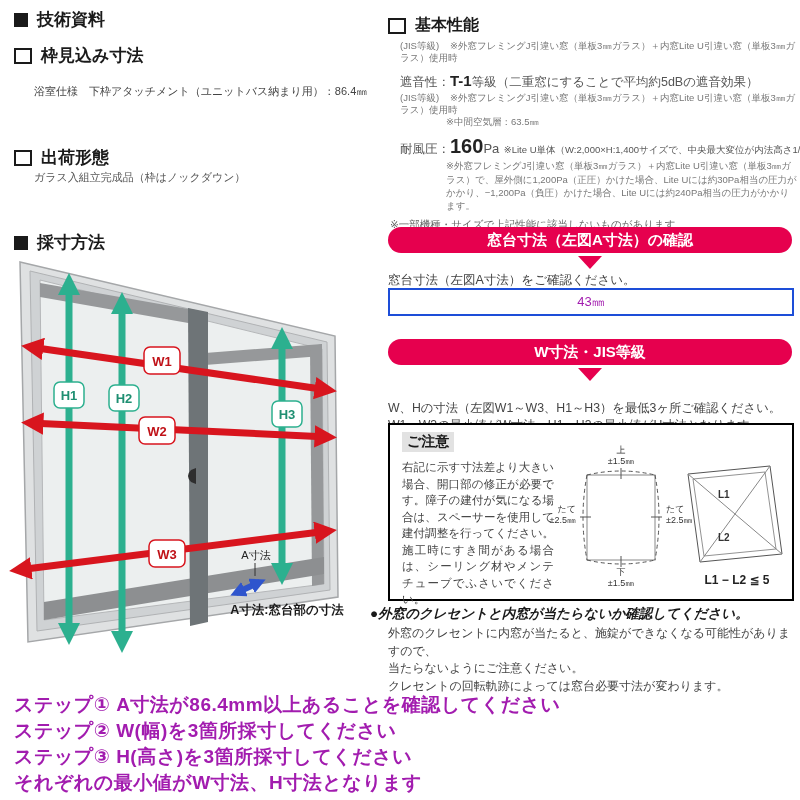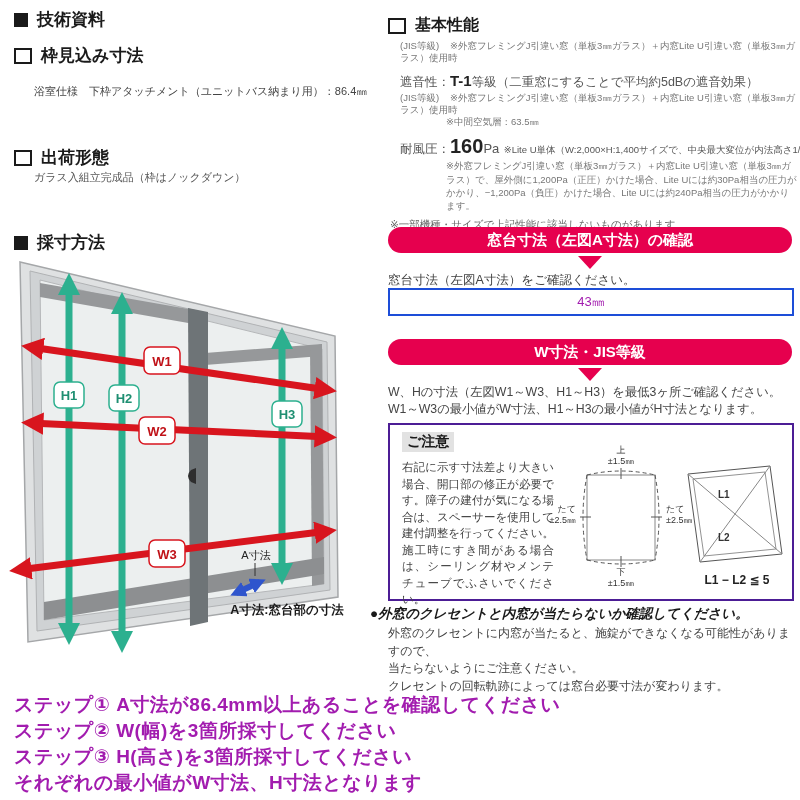--- a/index.html
+++ b/index.html
@@ -35,21 +35,21 @@
     color:#fff;font-size:15px;font-weight:bold;text-align:center;line-height:26px;
   }
   .tri{width:0;height:0;border-left:12px solid transparent;border-right:12px solid transparent;border-top:13px solid #e6004e;}
   .instr{font-size:12.5px;color:#444;}
   .value-box{
     width:402px;height:24px;border:2px solid #1d4ed8;background:#fff;
     font-size:13px;color:#a21caf;text-align:center;line-height:24px;
   }
   .wh-lines{font-size:12.3px;color:#444;line-height:17px;}
   
-  .caution{width:402px;height:174px;border:2px solid #4c1d95;background:#fff;}
+  .caution{width:402px;height:174px;border:2px solid #000000;background:#fff;}
   .caution-title{display:inline-block;background:#e2e2e2;color:#1a1a1a;font-size:14px;font-weight:bold;padding:1px 5px;}
   .caution-body{font-size:11.5px;color:#444;line-height:16.5px;text-align:justify;}
   .crescent-title{font-size:13.5px;font-weight:bold;color:#1a1a1a;}
   .crescent-lines{font-size:12px;color:#444;line-height:17.5px;}
   
   .steps{font-size:19px;font-weight:bold;color:#a21caf;line-height:26px;letter-spacing:.5px;}
   svg{overflow:visible;display:block;}
   svg text{font-family:"Liberation Sans","DejaVu Sans",sans-serif;}
 </style>
 </head>
@@ -164,21 +164,21 @@
   <div class="footnote" style="margin-left:-10px;margin-top:5px;">※一部機種・サイズで上記性能に該当しないものがあります。</div>
 </div>
 
 <div class="abs pill" style="left:388px;top:227px;">窓台寸法（左図A寸法）の確認</div>
 <div class="abs tri" style="left:578px;top:256px;"></div>
 <div class="abs instr" style="left:388px;top:272px;">窓台寸法（左図A寸法）をご確認ください。</div>
 <div class="abs value-box" style="left:388px;top:288px;">43㎜</div>
 
 <div class="abs pill" style="left:388px;top:339px;">W寸法・JIS等級</div>
 <div class="abs tri" style="left:578px;top:368px;"></div>
-<div class="abs wh-lines" style="left:388px;top:384px;">
+<div class="abs wh-lines" style="left:388px;top:400px;">
   <div>W、Hの寸法（左図W1～W3、H1～H3）を最低3ヶ所ご確認ください。</div>
   <div>W1～W3の最小値がW寸法、H1～H3の最小値がH寸法となります。</div>
 </div>
 
 <div class="abs caution" style="left:388px;top:423px;">
   <div class="abs caution-title" style="left:12px;top:7px;">ご注意</div>
   <div class="abs caution-body" style="left:12px;top:34px;width:152px;">右記に示す寸法差より大きい場合、開口部の修正が必要です。障子の建付が気になる場合は、スペーサーを使用して建付調整を行ってください。施工時にすき間がある場合は、シーリング材やメンテチューブでふさいでください。</div>
   <svg class="abs" style="left:150px;top:16px;" width="252" height="152" viewBox="0 0 252 152">
 
     <rect x="47" y="34" width="68" height="85" fill="none" stroke="#888" stroke-width="1"></rect>

